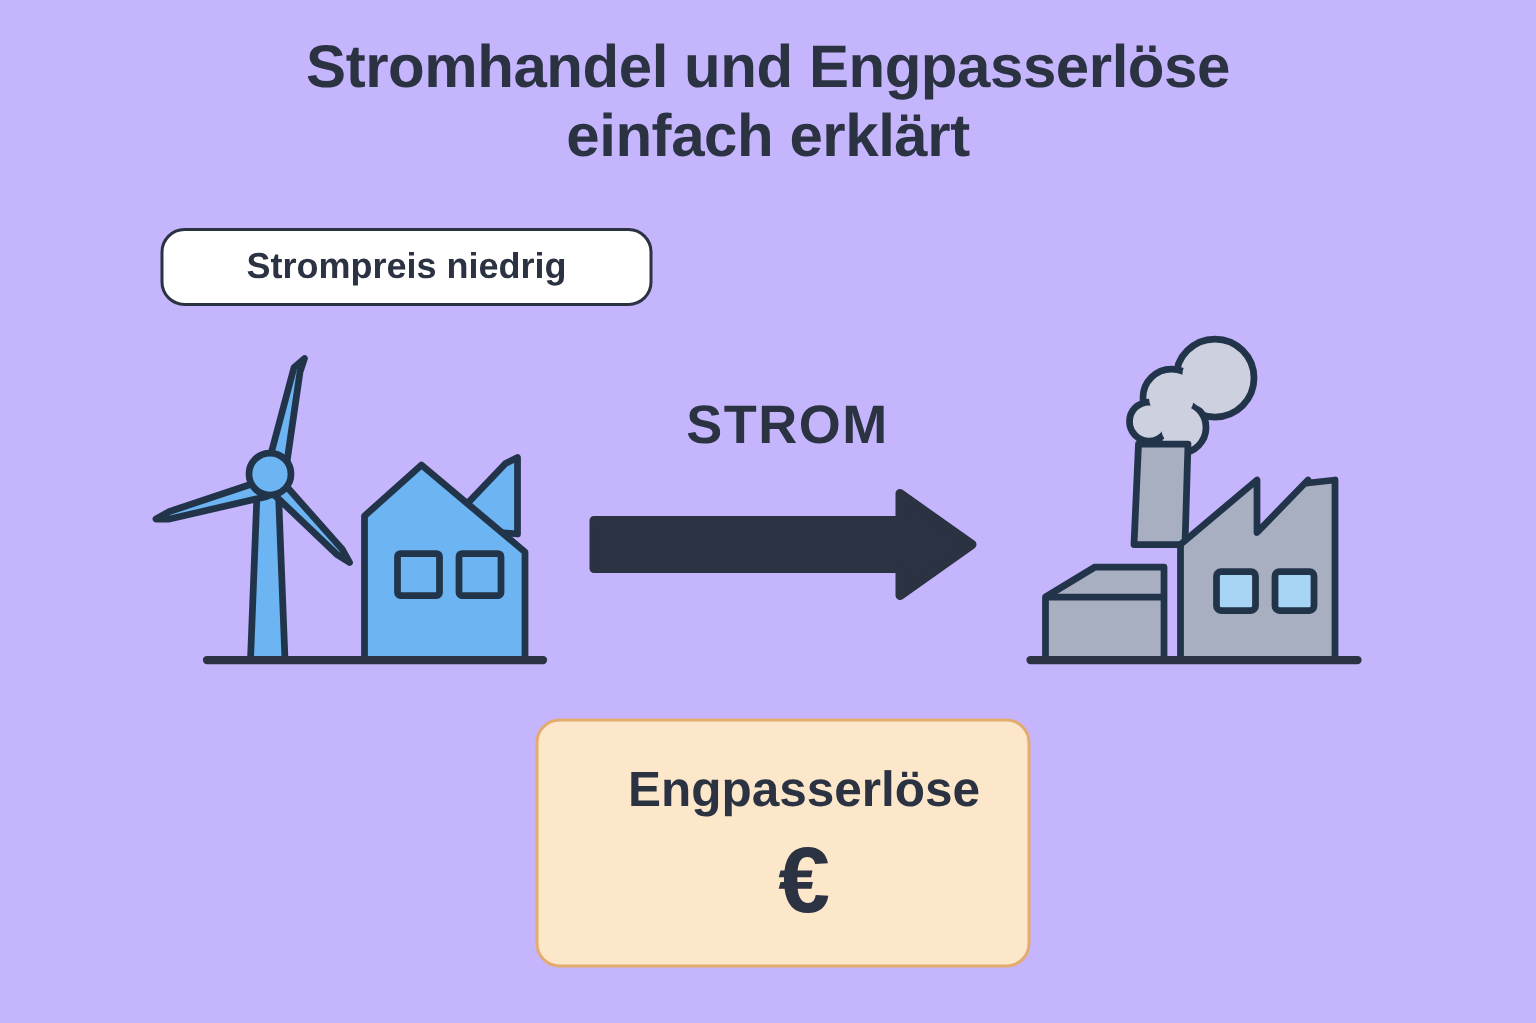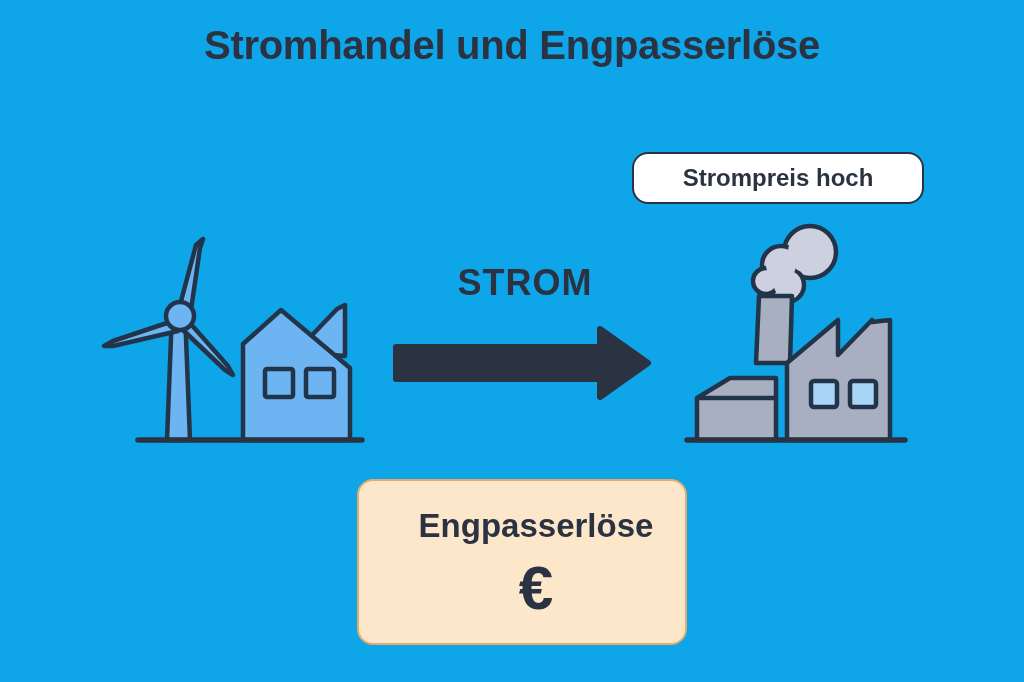--- a/index.html
+++ b/index.html
@@ -10,21 +10,21 @@
     width: 1024px;
     height: 682px;
     overflow: hidden;
     font-family: "Liberation Sans", sans-serif;
     background: #fdf8f2;
   }
   #stage {
     position: relative;
     width: 1024px;
     height: 682px;
-    background: #0ea5e9;
+    background: #c4b5fd;
   }
 
   
   .title {
     position: absolute;
     left: 0;
     top: 22px;
     width: 1024px;
     text-align: center;
     color: #2b3342;
@@ -128,24 +128,25 @@
   }
   .illus * { pointer-events: auto; }
 </style>
 </head>
 <body>
 
 <div id="stage">
 
   <div class="title">
     <span>Stromhandel und Engpasserlöse</span>
+    <span class="line2">einfach erklärt</span>
   </div>
 
-
-  <div class="badge" id="badge-high">Strompreis hoch</div>
+  <div class="badge" id="badge-low">Strompreis niedrig</div>
+
 
   <svg class="illus" viewBox="0 0 1024 682" xmlns="http://www.w3.org/2000/svg">
 
     <g>
 
       <path d="M 172 312 L 185 312 L 190 440 L 167 440 Z" fill="#6cb4f2" stroke="#22344a" stroke-width="4.5" stroke-linejoin="round"></path>
 
       <path d="M 180 305 L 196 245 L 203 239 L 200 248 L 191 310 Z" fill="#6cb4f2" stroke="#22344a" stroke-width="4.5" stroke-linejoin="round"></path>
 
       <path d="M 176 320 L 113 341 L 104 346 L 113 346 L 178 331 Z" fill="#6cb4f2" stroke="#22344a" stroke-width="4.5" stroke-linejoin="round"></path>

